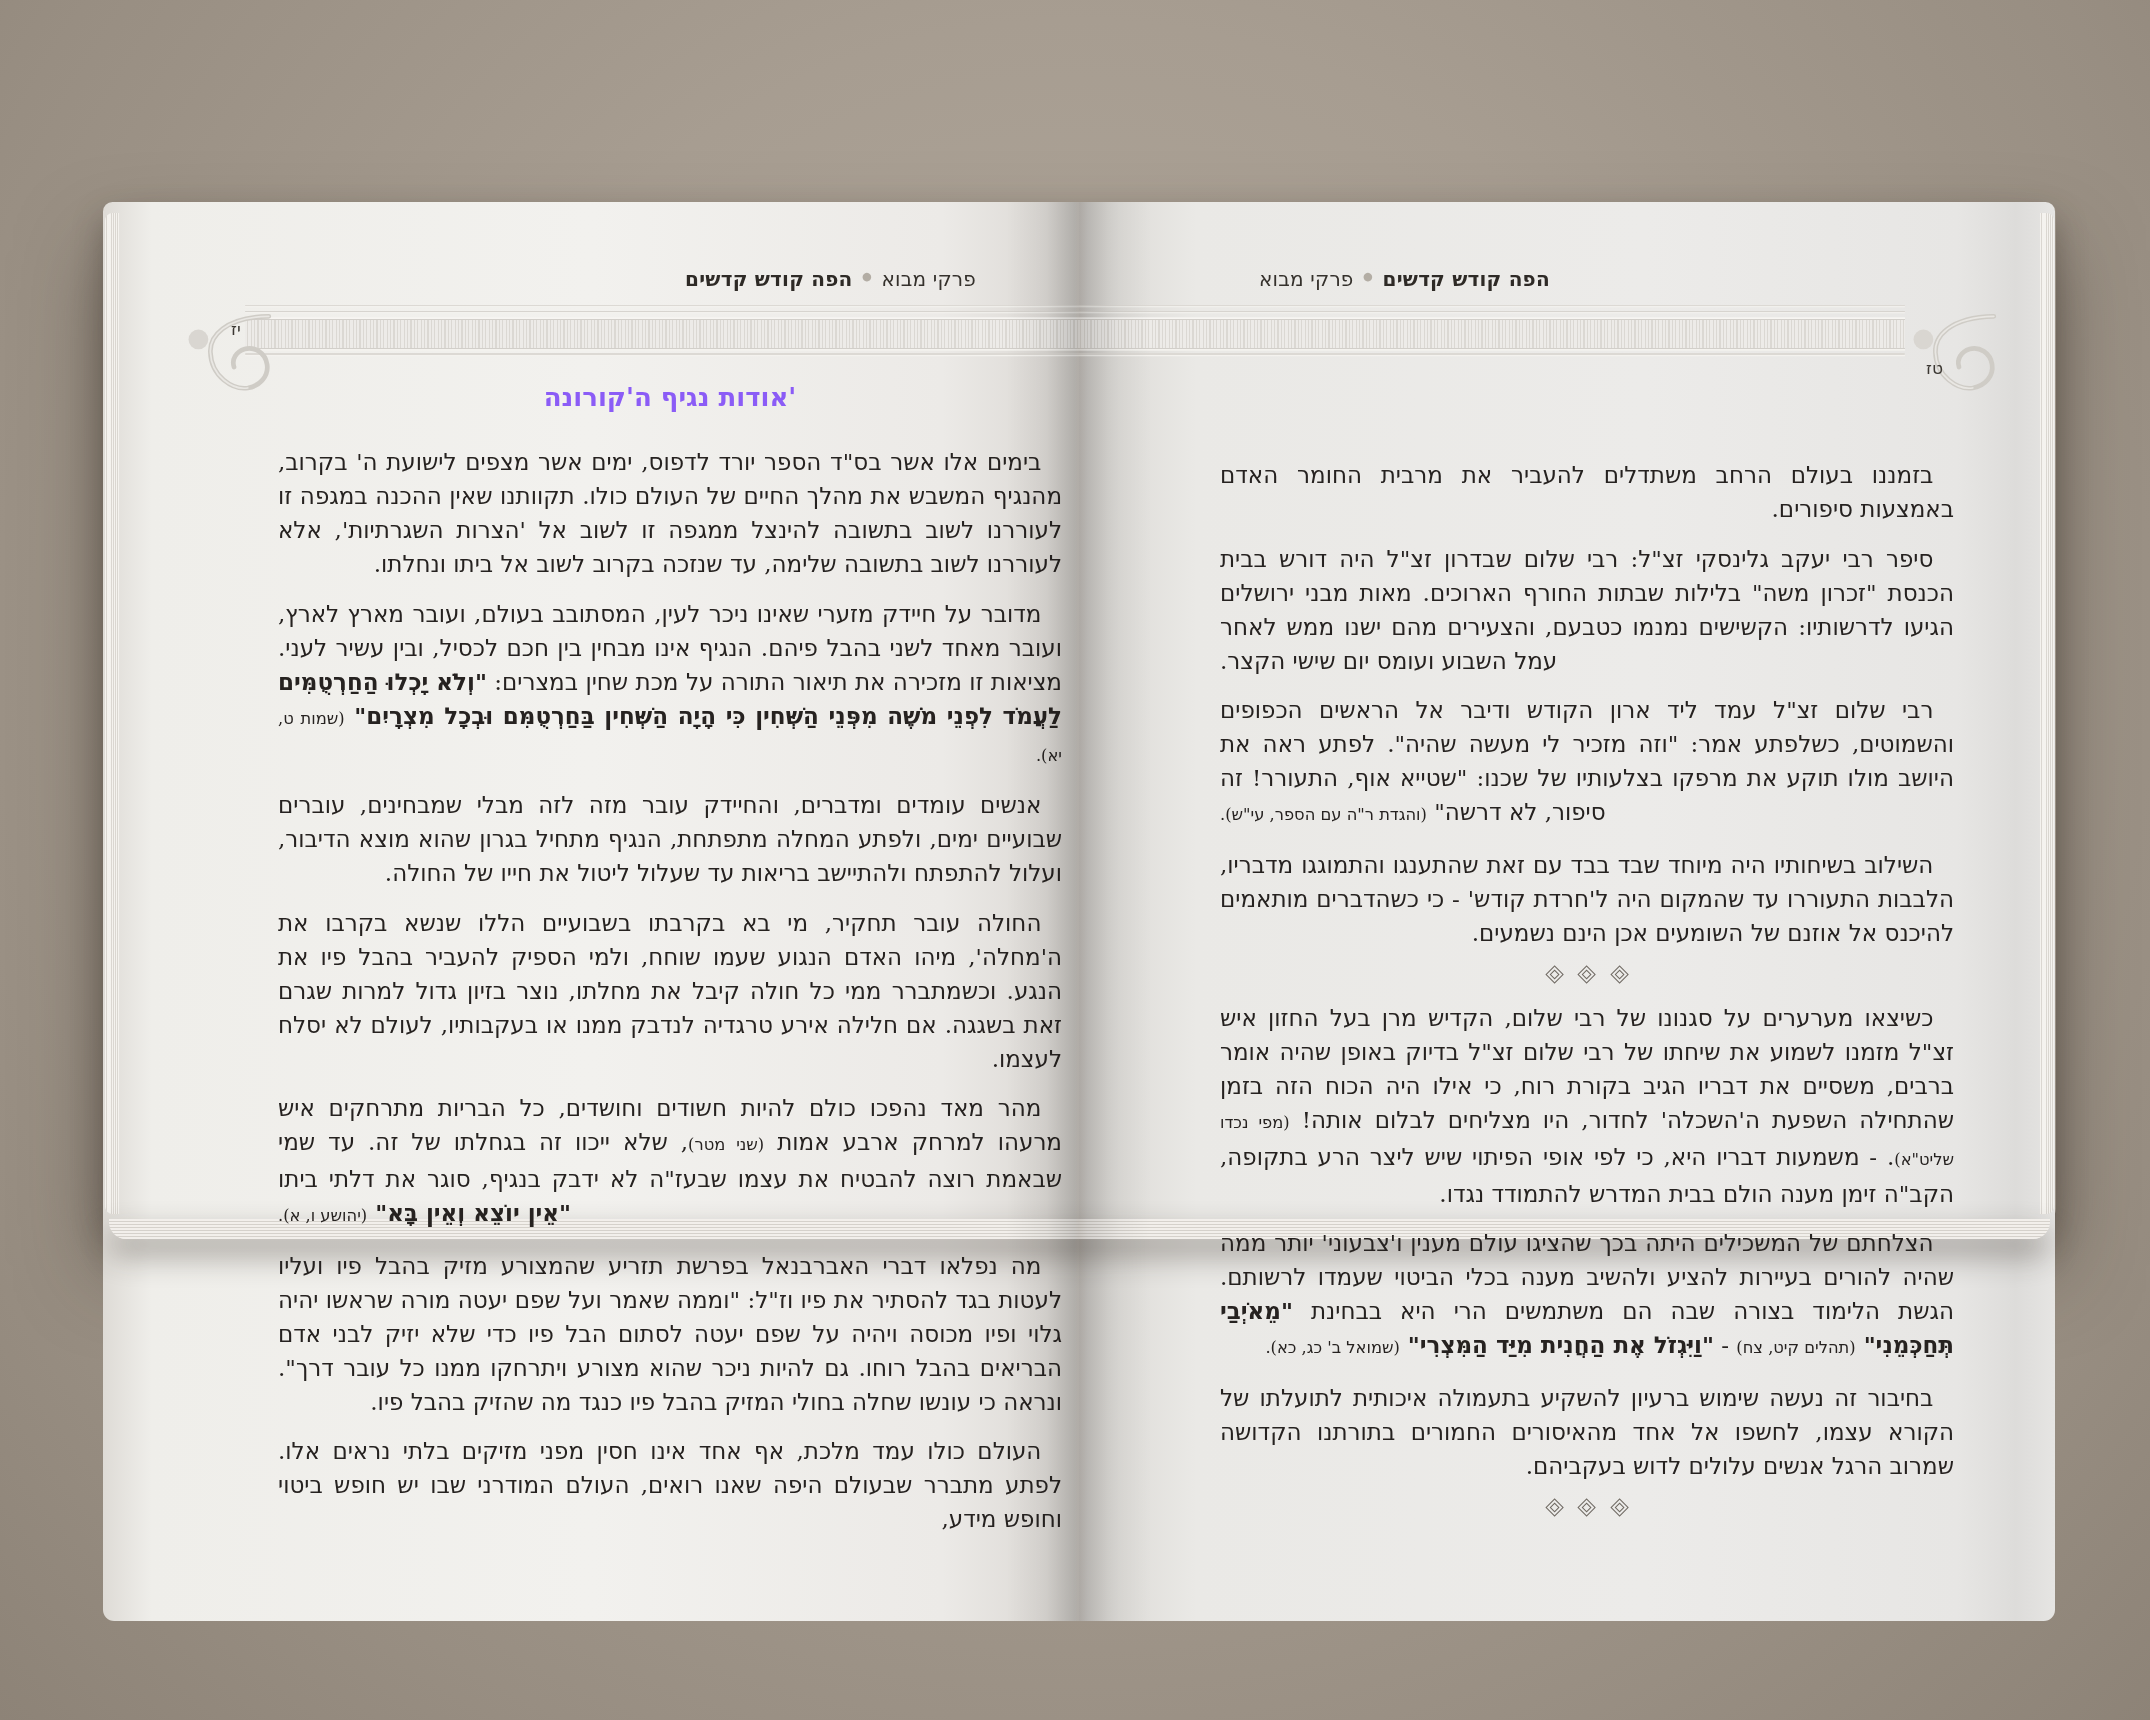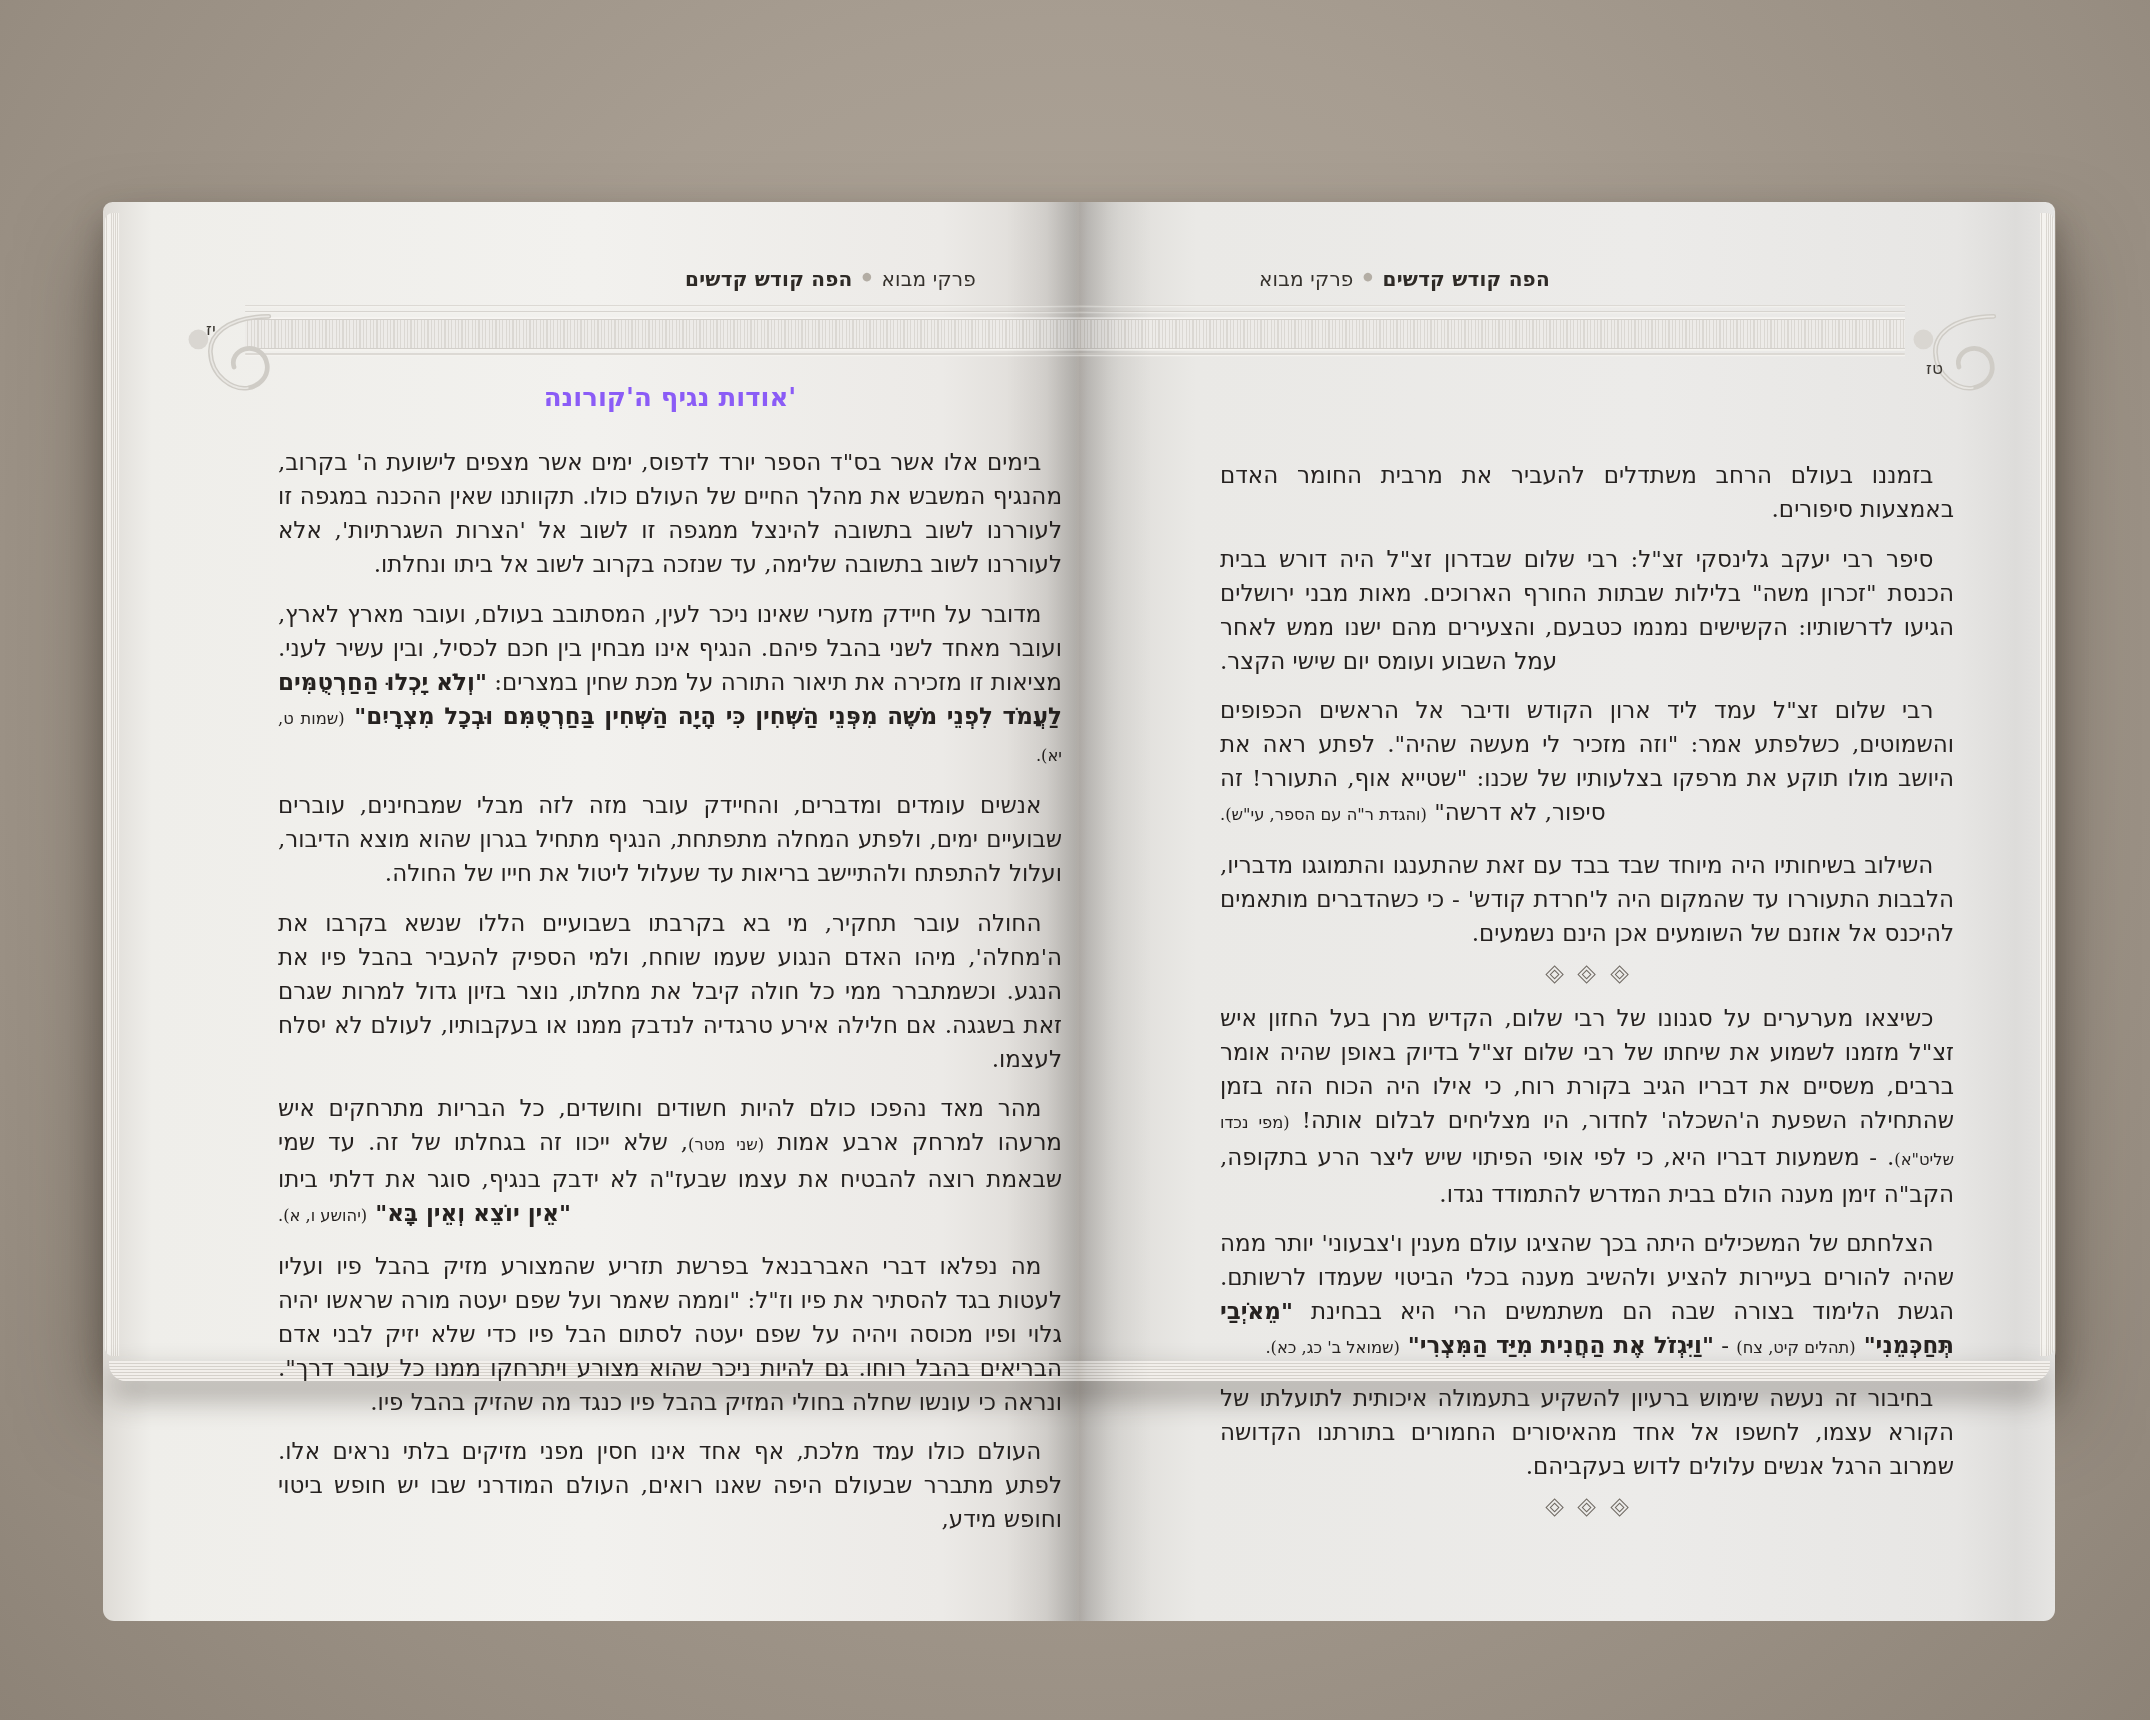--- a/index.html
+++ b/index.html
@@ -3,21 +3,21 @@
 <meta charset="utf-8">
 <style>
   html,body{margin:0;padding:0;}
   body{
     width:2151px;height:1721px;overflow:hidden;position:relative;
     background:radial-gradient(ellipse at 50% 38%, #b1a89c 0%, #a79d91 42%, #988e82 78%, #8d8377 100%);
     font-family:"DejaVu Serif","DejaVu Sans",serif;
   }
   
   .book{
-    position:absolute;left:103px;top:202px;width:1953px;height:1160px;
+    position:absolute;left:103px;top:202px;width:1953px;height:1018px;
     box-shadow:0 47px 82px rgba(52,44,36,.50), 0 15px 30px rgba(52,44,36,.35);
     border-radius:11.2px;
   }
   .page{position:absolute;top:0;height:1419px;width:976px;}
   .page-left{
     left:0;border-radius:9.5px 0 0 11.2px;
     background:linear-gradient(90deg,#dedbd6 0%,#efeeea 5%,#f2f1ee 50%,#eceae7 86%,#dedbd7 96%,#d2cfca 100%);
   }
   .page-right{
     left:976px;border-radius:0 9.5px 11.2px 0;
@@ -51,21 +51,21 @@
   .flourish-right{left:1785px;}
   .flourish-left{left:60px;transform:scaleX(-1);}
   
   .page-header{position:absolute;top:65px;white-space:nowrap;direction:rtl;font-size:20px;color:#2e2a26;letter-spacing:0.2px;}
   .page-header .hdr-bold{font-weight:bold;}
   .page-header .hdr-light{font-weight:normal;color:#35312c;}
   .page-header .hdr-dot{display:inline-block;margin:0 9.5px;font-size:11.2px;color:#b3ada4;vertical-align:6px;}
   .page-header-left{right:1080px;}
   .page-header-right{left:1136px;margin-left:20px;}
   .page-number{position:absolute;top:117px;font-size:17px;color:#3b3732;}
-  .page-number-left{left:103px;}
+  .page-number-left{left:128px;}
   .page-number-right{left:1823px;margin-top:39px;}
   
   .chapter-title{
     position:absolute;top:180px;left:175px;width:784px;
     text-align:center;font-size:26px;font-weight:bold;color:#8b5cf6;
   }
   .body-col{position:absolute;direction:rtl;text-align:justify;color:#262220;font-size:23px;line-height:34px;}
   .body-left{left:175px;top:243px;width:784px;}
   .body-right{left:1117px;top:256px;width:734px;}
   .para{margin:0 0 15.5px 0;text-indent:20.6px;}

